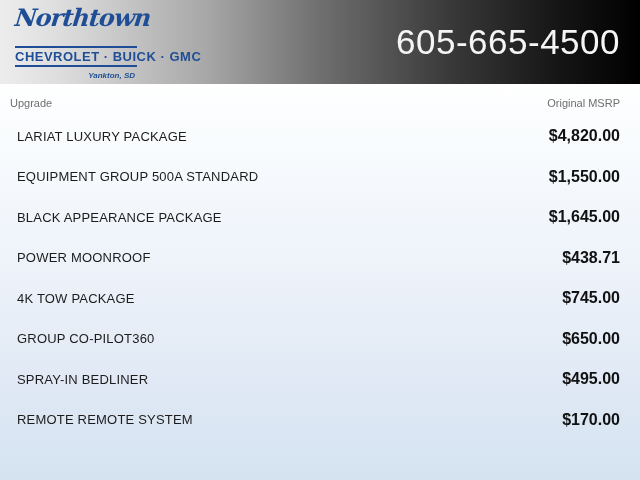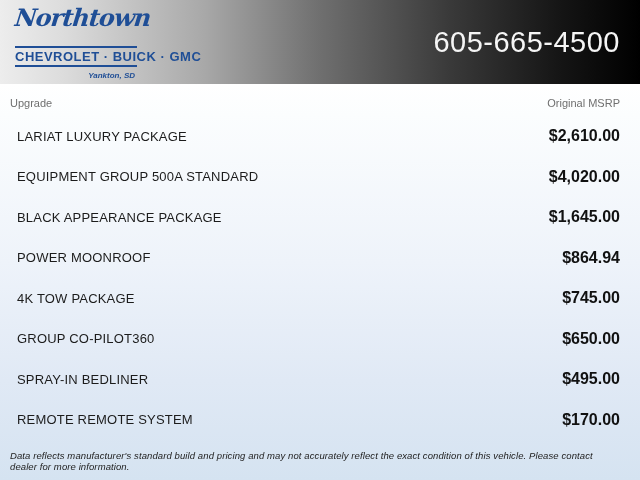--- a/index.html
+++ b/index.html
@@ -52,21 +52,21 @@
     font-size: 8px;
     font-style: italic;
     font-weight: bold;
     color: #1f4e96;
     text-align: right;
     padding-top: 4px;
     padding-right: 2px;
   }
   .phone {
     color: #f5f5f5;
-    font-size: 29px;
+    font-size: 35px;
     letter-spacing: 0.5px;
     font-weight: 400;
   }
 
   
   .content {
     flex: 1;
     background: linear-gradient(to bottom,
       #ffffff 0%, #fbfdfe 8%, #eef3fa 45%, #e0e9f5 75%, #d5e3f1 100%);
     padding: 13px 20px 0 10px;
@@ -119,47 +119,46 @@
 
   <div class="content">
 
     <div class="table-head">
       <span>Upgrade</span>
       <span>Original MSRP</span>
     </div>
 
     <div class="row">
       <span class="row-label">LARIAT LUXURY PACKAGE</span>
-      <span class="row-price">$2,610.00</span>
+      <span class="row-price">$4,820.00</span>
     </div>
     <div class="row">
       <span class="row-label">EQUIPMENT GROUP 500A STANDARD</span>
-      <span class="row-price">$4,020.00</span>
+      <span class="row-price">$1,550.00</span>
     </div>
     <div class="row">
       <span class="row-label">BLACK APPEARANCE PACKAGE</span>
       <span class="row-price">$1,645.00</span>
     </div>
     <div class="row">
       <span class="row-label">POWER MOONROOF</span>
-      <span class="row-price">$864.94</span>
+      <span class="row-price">$438.71</span>
     </div>
     <div class="row">
       <span class="row-label">4K TOW PACKAGE</span>
       <span class="row-price">$745.00</span>
     </div>
     <div class="row">
       <span class="row-label">GROUP CO-PILOT360</span>
       <span class="row-price">$650.00</span>
     </div>
     <div class="row">
       <span class="row-label">SPRAY-IN BEDLINER</span>
       <span class="row-price">$495.00</span>
     </div>
     <div class="row">
       <span class="row-label">REMOTE REMOTE SYSTEM</span>
       <span class="row-price">$170.00</span>
     </div>
 
-    <div class="disclaimer">Data reflects manufacturer's standard build and pricing and may not accurately reflect the exact condition of this vehicle. Please contact dealer for more information.</div>
   </div>
 
 </div>
 
 </body></html>

